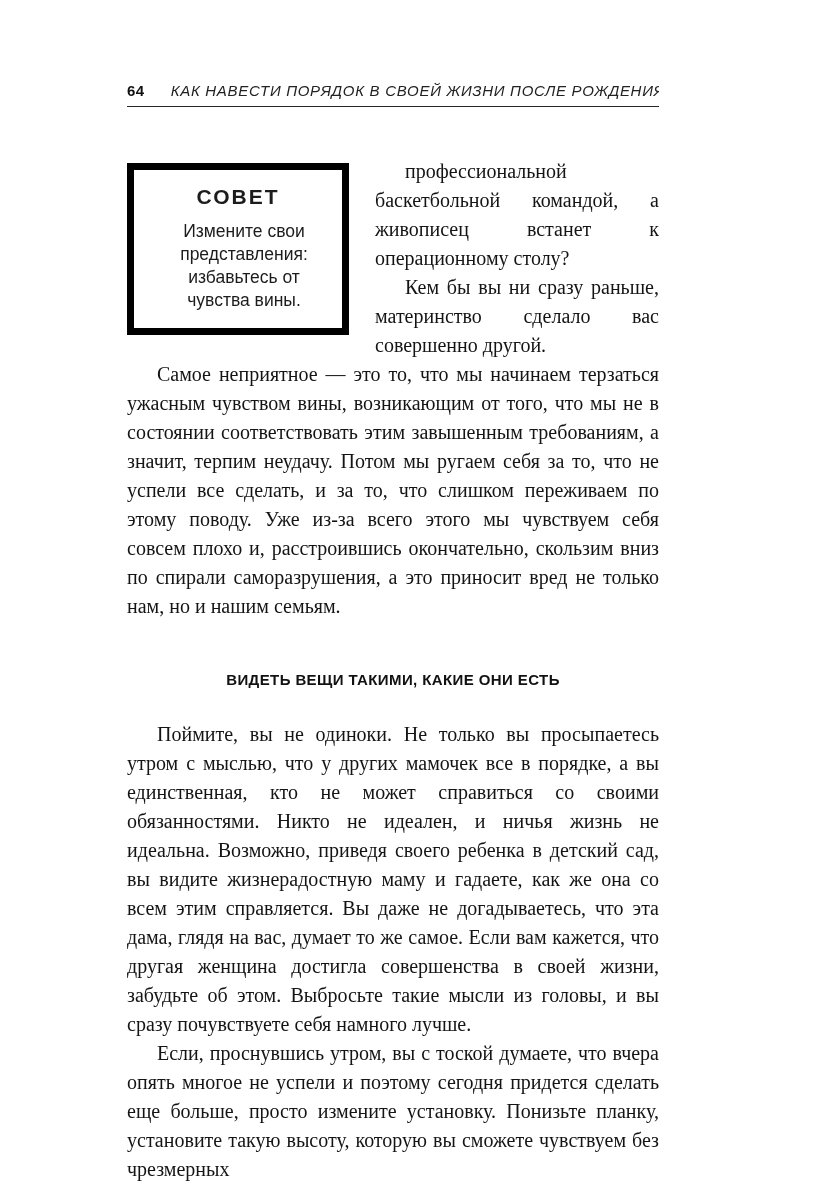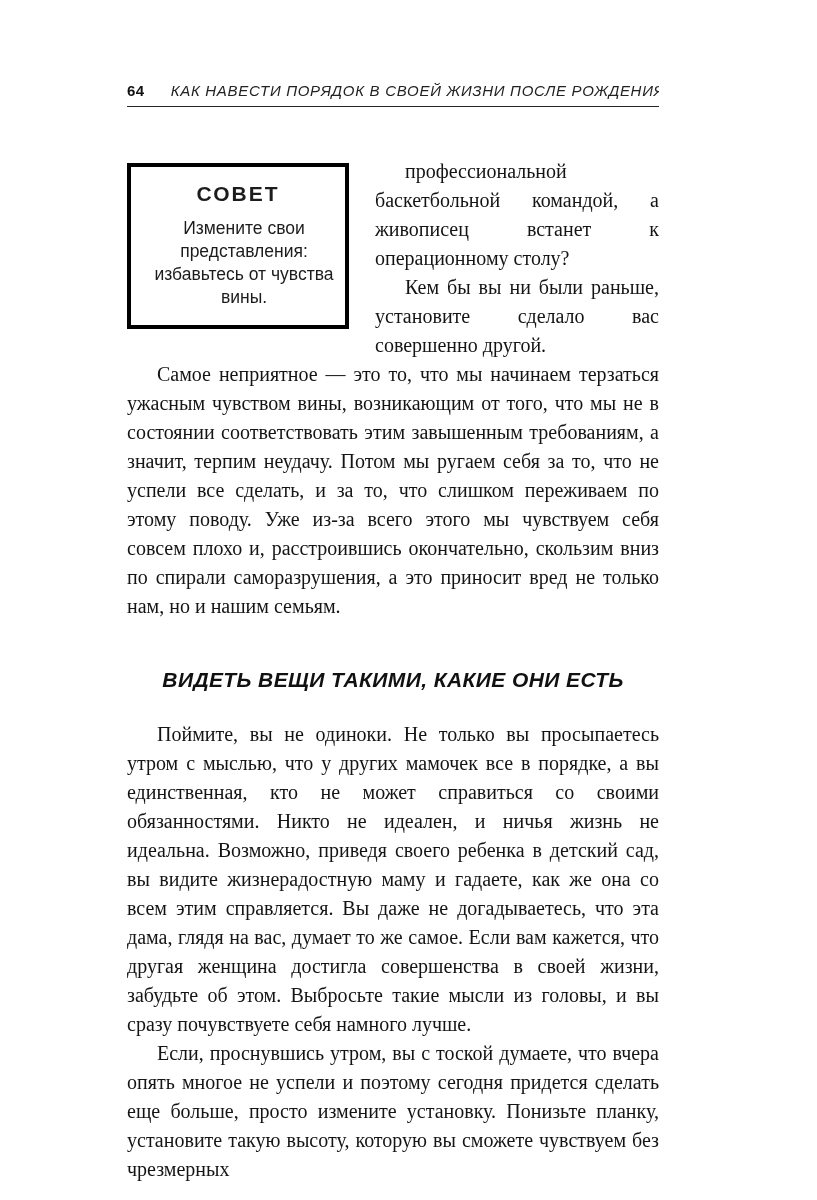--- a/index.html
+++ b/index.html
@@ -54,21 +54,21 @@
   .body-text p {
     margin: 0;
     text-indent: 30px;
   }
   
   .tip-box {
     float: left;
     display: block;
     box-sizing: border-box;
     width: 222px;
-    border: 4px solid #000000;
+    border: 7px solid #000000;
     margin: 6px 26px 10px 0;
     padding: 12px 10px 16px;
     text-align: center;
     text-indent: 0;
     font-family: "Liberation Sans", sans-serif;
     color: #1c1c1c;
     hyphens: none;
   }
   .tip-title {
     display: block;
@@ -81,27 +81,26 @@
     display: block;
     font-size: 17.5px;
     line-height: 1.32;
     margin-left: 12px;
   }
   
   .section-heading {
     clear: both;
     font-family: "Liberation Sans", sans-serif;
     font-weight: 700;
-    font-size: 21px;
+    font-size: 15px;
     letter-spacing: 0.4px;
     text-align: center;
     text-indent: 0 !important;
     color: #111;
     margin: 44px 0 26px 0 !important;
-    font-style: italic;
   }
 </style>
 </head>
 <body>
 
 <div class="page">
 
   <header>
     <div class="header-row">
       <span class="page-num">64</span>
@@ -110,21 +109,21 @@
     <div class="header-rule"></div>
   </header>
 
   <main class="body-text">
 
     <p><span class="tip-box">
           <span class="tip-title">СОВЕТ</span>
           <span class="tip-body">Измените свои представления: избавьтесь от чувства вины.</span>
         </span><span>профессиональной баскетбольной командой, а живописец встанет к операционному столу?</span></p>
 
-    <p>Кем бы вы ни были раньше, установите сделало вас совершенно другой.</p>
+    <p>Кем бы вы ни сразу раньше, материнство сделало вас совершенно другой.</p>
 
     <p>Самое неприятное — это то, что мы начинаем терзаться ужасным чувством вины, возникающим от того, что мы не в состоянии соответствовать этим завышенным требованиям, а значит, терпим неудачу. Потом мы ругаем себя за то, что не успели все сделать, и за то, что слишком переживаем по этому поводу. Уже из-за всего этого мы чувствуем себя совсем плохо и, расстроившись окончательно, скользим вниз по спирали саморазрушения, а это приносит вред не только нам, но и нашим семьям.</p>
 
     <p class="section-heading">ВИДЕТЬ ВЕЩИ ТАКИМИ, КАКИЕ ОНИ ЕСТЬ</p>
 
     <p>Поймите, вы не одиноки. Не только вы просыпаетесь утром с мыслью, что у других мамочек все в порядке, а вы единственная, кто не может справиться со своими обязанностями. Никто не идеален, и ничья жизнь не идеальна. Возможно, приведя своего ребенка в детский сад, вы видите жизнерадостную маму и гадаете, как же она со всем этим справляется. Вы даже не догадываетесь, что эта дама, глядя на вас, думает то же самое. Если вам кажется, что другая женщина достигла совершенства в своей жизни, забудьте об этом. Выбросьте такие мысли из головы, и вы сразу почувствуете себя намного лучше.</p>
 
     <p>Если, проснувшись утром, вы с тоской думаете, что вчера опять многое не успели и поэтому сегодня придется сделать еще больше, просто измените установку. Понизьте планку, установите такую высоту, которую вы сможете чувствуем без чрезмерных</p>
 
   </main>

